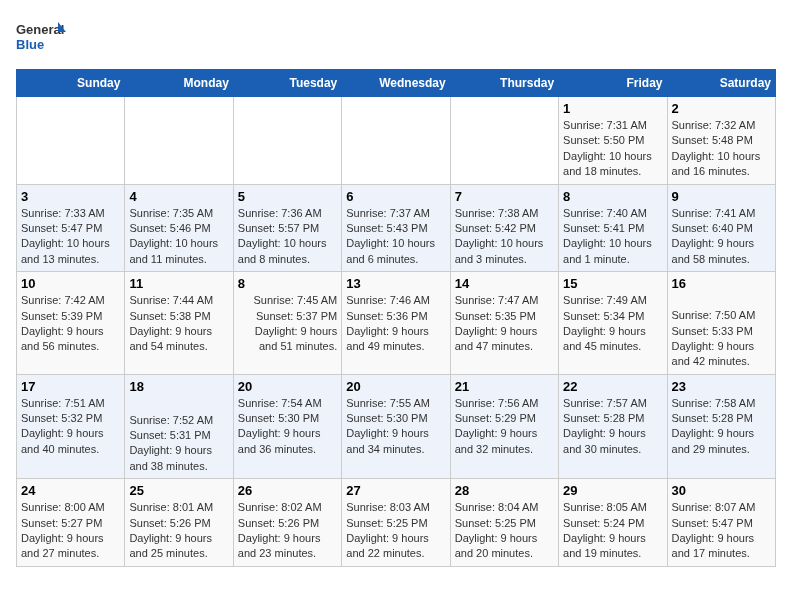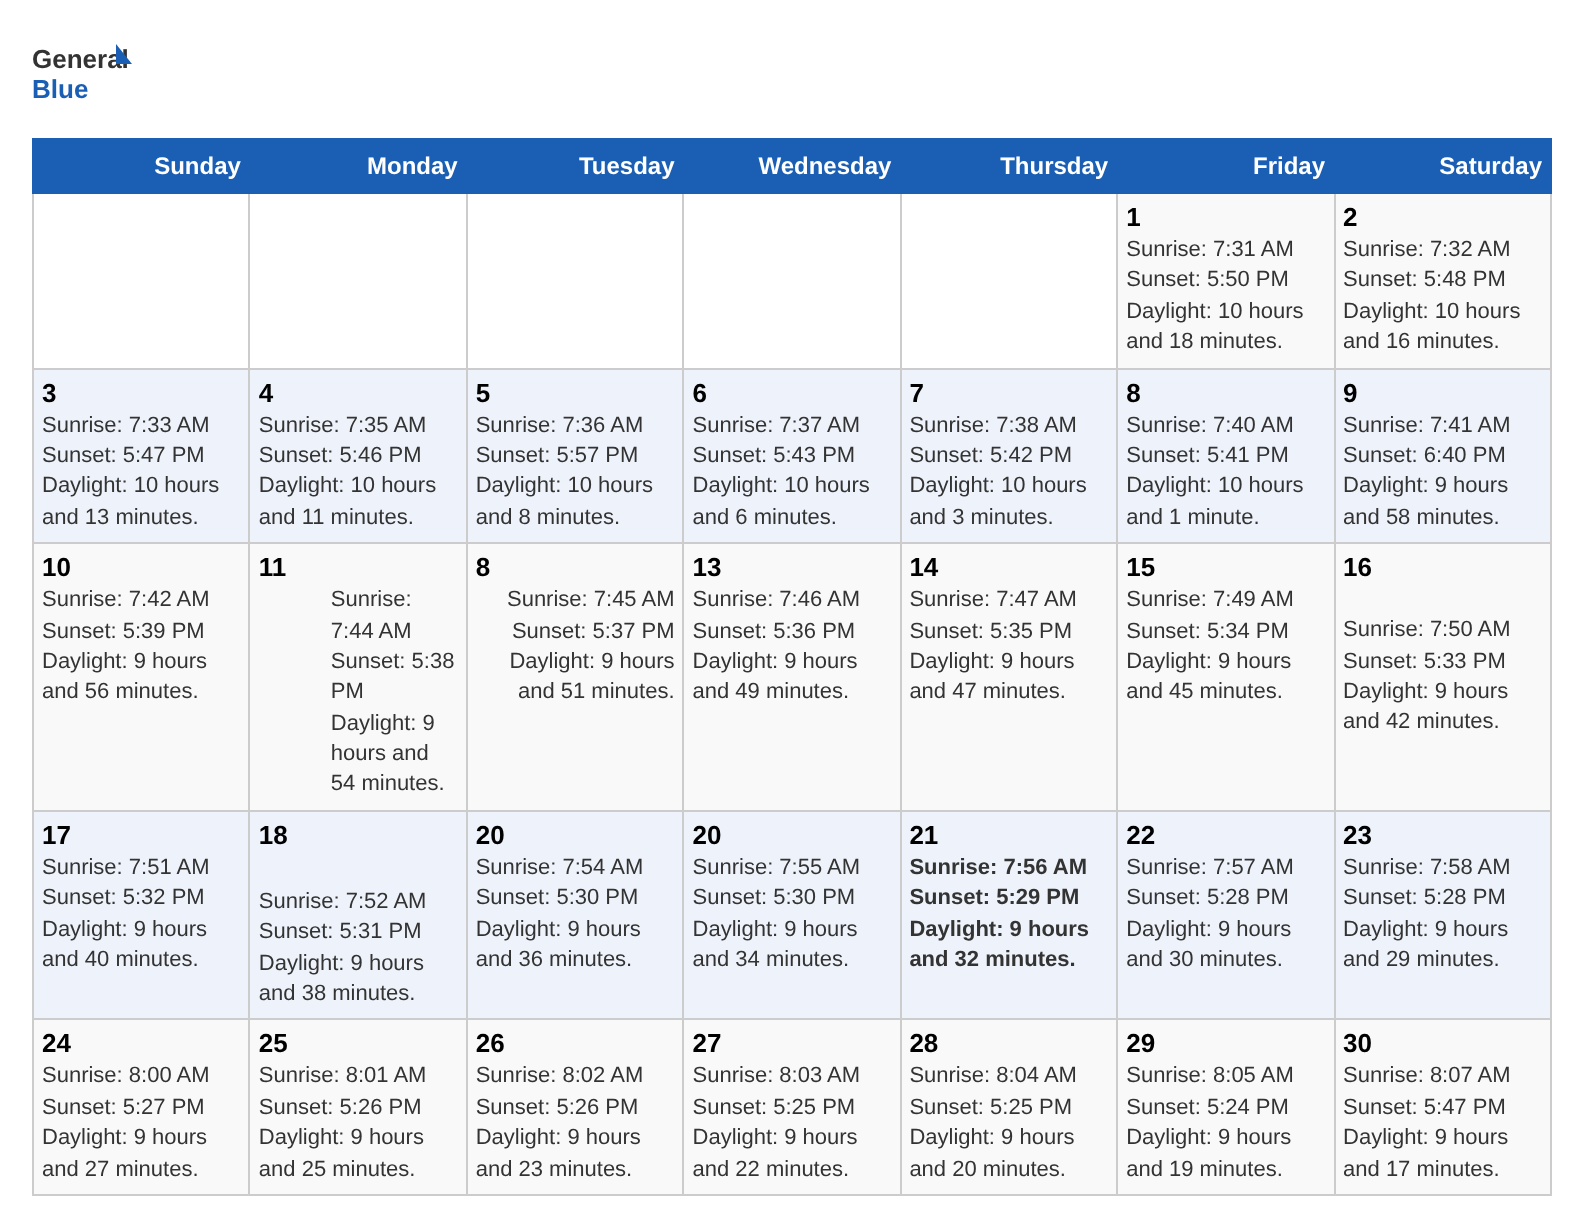--- a/index.html
+++ b/index.html
@@ -171,21 +171,21 @@
       </tr>
       <tr>
         <td>
           <span class="day-num">10</span>
           <div class="day-info" style="white-space: pre-line;">Sunrise: 7:42 AM
 Sunset: 5:39 PM
 Daylight: 9 hours and 56 minutes.</div>
         </td>
         <td>
           <span class="day-num">11</span>
-          <div class="day-info" style="white-space: pre-line; margin-left: 36px;">Sunrise: 7:44 AM
+          <div class="day-info" style="white-space: pre-line;">Sunrise: 7:44 AM
 Sunset: 5:38 PM
 Daylight: 9 hours and 54 minutes.</div>
         </td>
         <td>
           <span class="day-num">8</span>
           <div class="day-info" style="white-space: pre-line; text-align: right;">Sunrise: 7:45 AM
 Sunset: 5:37 PM
 Daylight: 9 hours and 51 minutes.</div>
         </td>
         <td>
@@ -233,21 +233,21 @@
 Daylight: 9 hours and 36 minutes.</div>
         </td>
         <td>
           <span class="day-num">20</span>
           <div class="day-info" style="white-space: pre-line;">Sunrise: 7:55 AM
 Sunset: 5:30 PM
 Daylight: 9 hours and 34 minutes.</div>
         </td>
         <td>
           <span class="day-num">21</span>
-          <div class="day-info" style="white-space: pre-line; font-weight: bold;">Sunrise: 7:56 AM
+          <div class="day-info" style="white-space: pre-line;">Sunrise: 7:56 AM
 Sunset: 5:29 PM
 Daylight: 9 hours and 32 minutes.</div>
         </td>
         <td>
           <span class="day-num">22</span>
           <div class="day-info" style="white-space: pre-line;">Sunrise: 7:57 AM
 Sunset: 5:28 PM
 Daylight: 9 hours and 30 minutes.</div>
         </td>
         <td>

